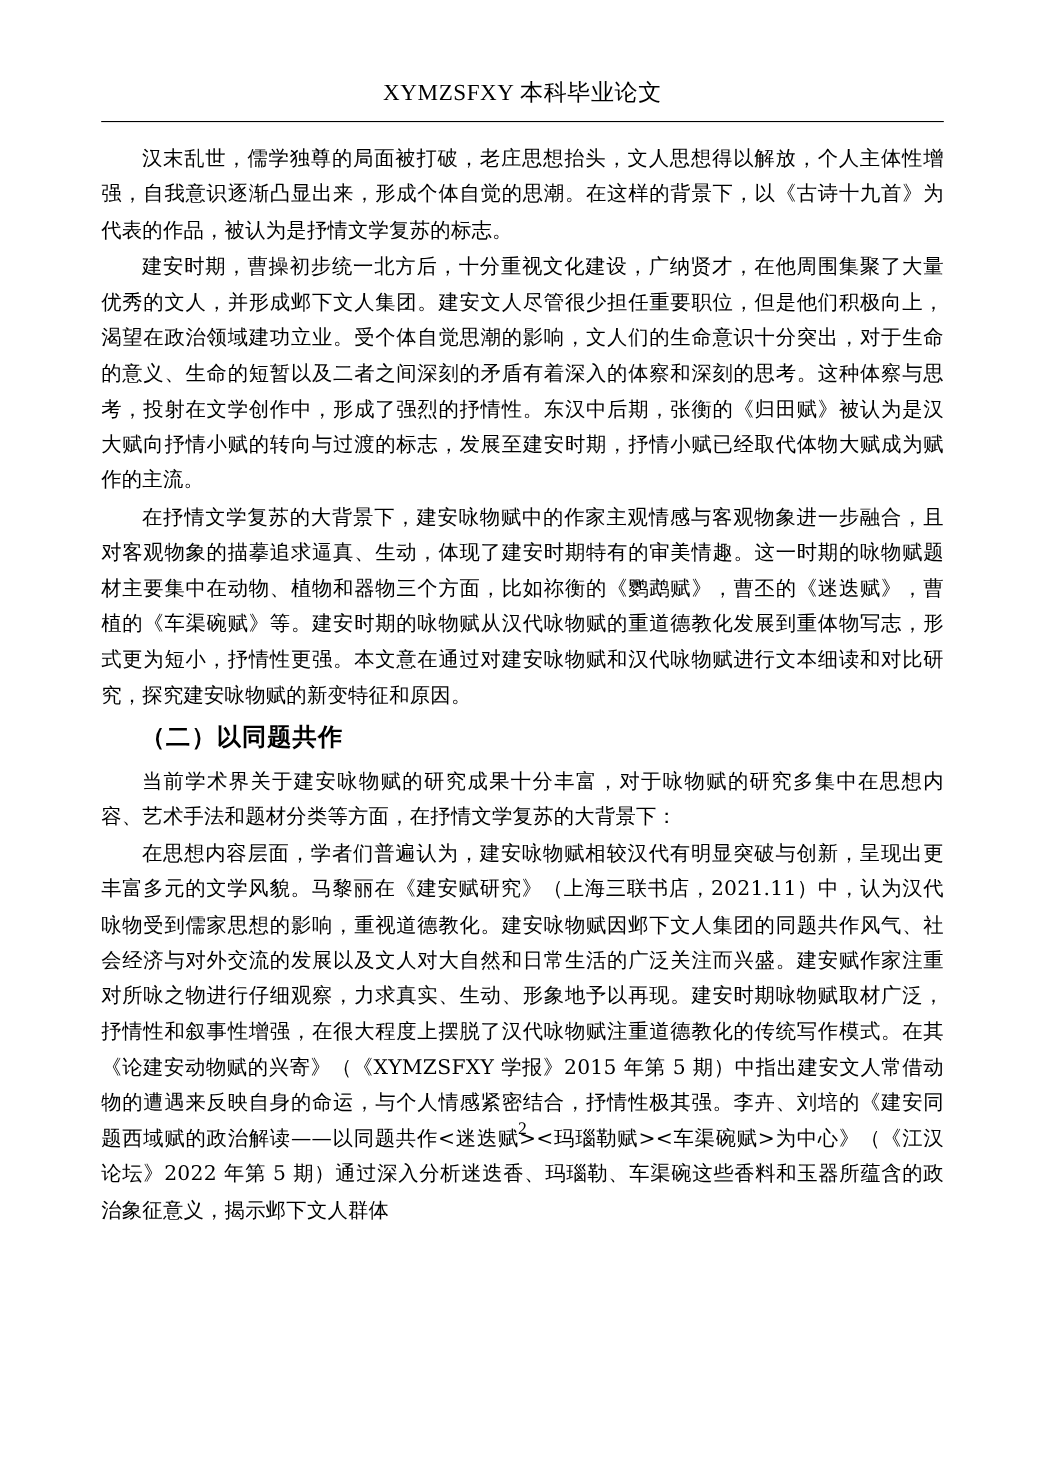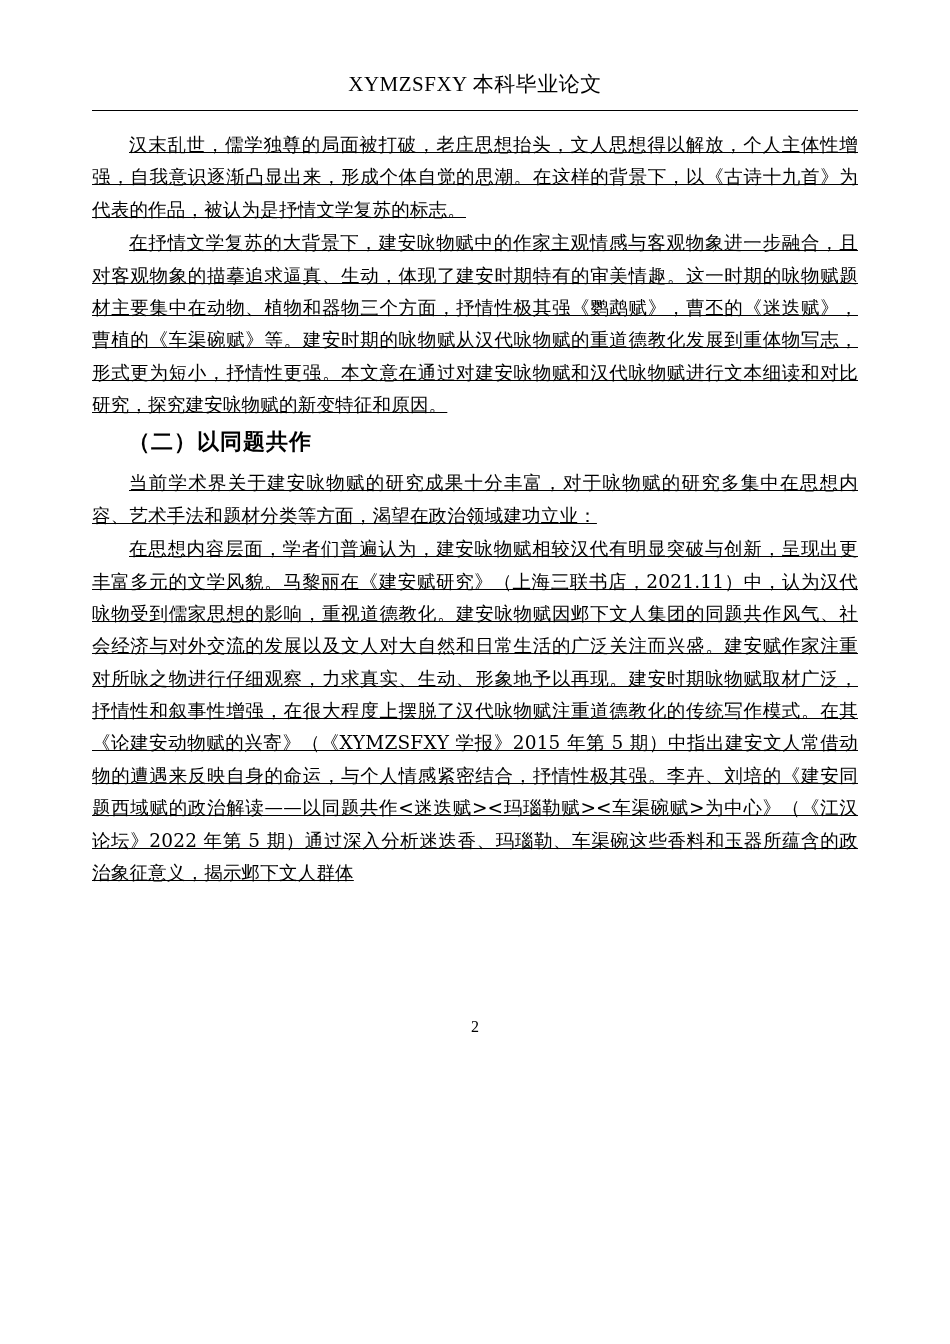--- a/index.html
+++ b/index.html
@@ -49,21 +49,20 @@
     letter-spacing: 1px;
   }
   p.body-text {
     font-size: 18.5px;
     line-height: 1.75;
     margin: 0 0 1px 0;
     text-align: justify;
     text-justify: inter-ideograph;
     text-indent: 2em;
     letter-spacing: 0.2px;
-    text-decoration: underline;
   }
   .page-number {
     position: absolute;
     bottom: 52px;
     left: 0;
     width: 950px;
     text-align: center;
     font-size: 16px;
     font-family: "Liberation Serif", "DejaVu Serif", serif;
   }
@@ -71,21 +70,22 @@
 </head>
 <body>
 
 <div class="page">
 
   <div class="header">XYMZSFXY 本科毕业论文</div>
   <div class="header-rule"></div>
 
 
   <p class="body-text">汉末乱世，儒学独尊的局面被打破，老庄思想抬头，文人思想得以解放，个人主体性增强，自我意识逐渐凸显出来，形成个体自觉的思潮。在这样的背景下，以《古诗十九首》为代表的作品，被认为是抒情文学复苏的标志。</p>
-  <p class="body-text">在抒情文学复苏的大背景下，建安咏物赋中的作家主观情感与客观物象进一步融合，且对客观物象的描摹追求逼真、生动，体现了建安时期特有的审美情趣。这一时期的咏物赋题材主要集中在动物、植物和器物三个方面，抒情性极其强《鹦鹉赋》，曹丕的《迷迭赋》，曹植的《车渠碗赋》等。建安时期的咏物赋从汉代咏物赋的重道德教化发展到重体物写志，形式更为短小，抒情性更强。本文意在通过对建安咏物赋和汉代咏物赋进行文本细读和对比研究，探究建安咏物赋的新变特征和原因。</p>
+  <p class="body-text">建安时期，曹操初步统一北方后，十分重视文化建设，广纳贤才，在他周围集聚了大量优秀的文人，并形成邺下文人集团。建安文人尽管很少担任重要职位，但是他们积极向上，渴望在政治领域建功立业。受个体自觉思潮的影响，文人们的生命意识十分突出，对于生命的意义、生命的短暂以及二者之间深刻的矛盾有着深入的体察和深刻的思考。这种体察与思考，投射在文学创作中，形成了强烈的抒情性。东汉中后期，张衡的《归田赋》被认为是汉大赋向抒情小赋的转向与过渡的标志，发展至建安时期，抒情小赋已经取代体物大赋成为赋作的主流。</p>
+  <p class="body-text">在抒情文学复苏的大背景下，建安咏物赋中的作家主观情感与客观物象进一步融合，且对客观物象的描摹追求逼真、生动，体现了建安时期特有的审美情趣。这一时期的咏物赋题材主要集中在动物、植物和器物三个方面，比如祢衡的《鹦鹉赋》，曹丕的《迷迭赋》，曹植的《车渠碗赋》等。建安时期的咏物赋从汉代咏物赋的重道德教化发展到重体物写志，形式更为短小，抒情性更强。本文意在通过对建安咏物赋和汉代咏物赋进行文本细读和对比研究，探究建安咏物赋的新变特征和原因。</p>
 
   <h2 class="section-heading">（二）以同题共作</h2>
-  <p class="body-text">当前学术界关于建安咏物赋的研究成果十分丰富，对于咏物赋的研究多集中在思想内容、艺术手法和题材分类等方面，渴望在政治领域建功立业：</p>
+  <p class="body-text">当前学术界关于建安咏物赋的研究成果十分丰富，对于咏物赋的研究多集中在思想内容、艺术手法和题材分类等方面，在抒情文学复苏的大背景下：</p>
   <p class="body-text">在思想内容层面，学者们普遍认为，建安咏物赋相较汉代有明显突破与创新，呈现出更丰富多元的文学风貌。马黎丽在《建安赋研究》（上海三联书店，2021.11）中，认为汉代咏物受到儒家思想的影响，重视道德教化。建安咏物赋因邺下文人集团的同题共作风气、社会经济与对外交流的发展以及文人对大自然和日常生活的广泛关注而兴盛。建安赋作家注重对所咏之物进行仔细观察，力求真实、生动、形象地予以再现。建安时期咏物赋取材广泛，抒情性和叙事性增强，在很大程度上摆脱了汉代咏物赋注重道德教化的传统写作模式。在其《论建安动物赋的兴寄》（《XYMZSFXY 学报》2015 年第 5 期）中指出建安文人常借动物的遭遇来反映自身的命运，与个人情感紧密结合，抒情性极其强。李卉、刘培的《建安同题西域赋的政治解读——以同题共作&lt;迷迭赋&gt;&lt;玛瑙勒赋&gt;&lt;车渠碗赋&gt;为中心》（《江汉论坛》2022 年第 5 期）通过深入分析迷迭香、玛瑙勒、车渠碗这些香料和玉器所蕴含的政治象征意义，揭示邺下文人群体</p>
 
   <div class="page-number">2</div>
 
 </div>
 
 </body></html>

